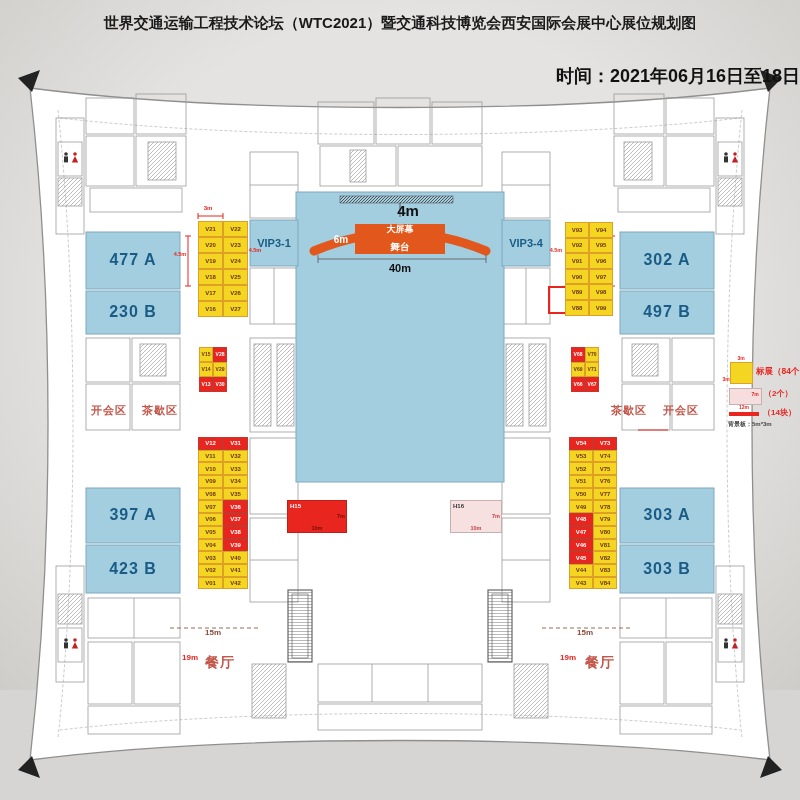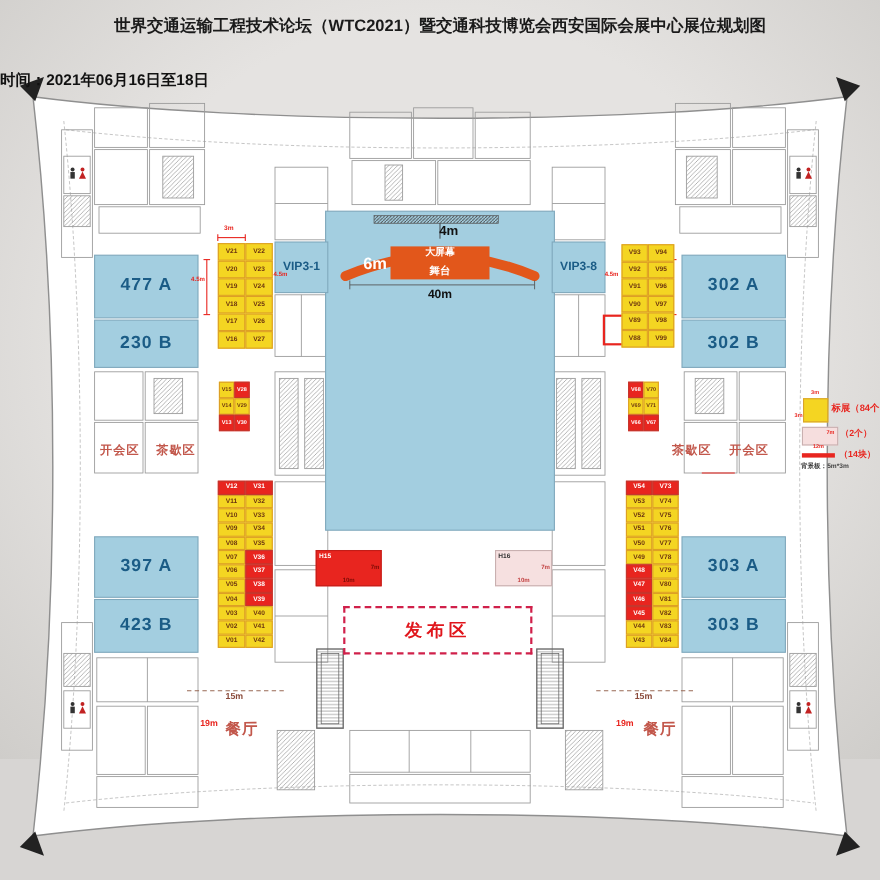--- a/index.html
+++ b/index.html
@@ -10,22 +10,22 @@
   svg.plan{position:absolute;left:0;top:0;}
   .abs{position:absolute;}
   .lbl{position:absolute;font-weight:bold;white-space:nowrap;
        transform:translate(-50%,-50%);line-height:1;}
   .lbll{position:absolute;font-weight:bold;white-space:nowrap;
         transform:translateY(-50%);line-height:1;}
   .hdr1{position:absolute;top:14px;left:0;width:800px;text-align:center;
         font-size:15px;font-weight:bold;color:#1a1a1a;}
   .hdr2{position:absolute;top:34px;left:0;width:800px;text-align:center;
         font-size:27px;font-weight:bold;color:#e60012;letter-spacing:2px;}
-  .hdr3{position:absolute;top:64px;left:0;width:800px;text-align:left;
-        font-size:14px;font-weight:bold;color:#111;}
+  .hdr3{position:absolute;top:64px;left:0;width:800px;text-align:right;
+        font-size:18px;font-weight:bold;color:#111;}
   .roomlbl{color:#1b5c86;font-size:16px;letter-spacing:1px;}
   .viplbl{color:#1b5c86;font-size:11px;}
   .zone{color:#c2574b;font-size:11px;letter-spacing:1px;}
   .redtx{color:#e8251f;}
   .whitetx{color:#ffffff;}
   .bgrid{position:absolute;display:grid;gap:0;}
   .booth{box-sizing:border-box;border:0.5px solid #dd9f25;background:#f4d522;
          color:#6b3410;font-size:6px;font-weight:bold;display:flex;
          align-items:center;justify-content:center;line-height:1;overflow:hidden;}
   .booth.red{background:#e8251f;color:#fff;border-color:#c4372d;}
@@ -225,32 +225,32 @@
       <line x1="542" y1="628" x2="630" y2="628"></line>
     </g>
   </svg>
 
   <div class="hdr1">世界交通运输工程技术论坛（WTC2021）暨交通科技博览会西安国际会展中心展位规划图</div>
   <div class="hdr3">时间：2021年06月16日至18日</div>
 
   <div class="lbl roomlbl" style="left:133px;top:260px">477 A</div>
   <div class="lbl roomlbl" style="left:133px;top:312px">230 B</div>
   <div class="lbl roomlbl" style="left:667px;top:260px">302 A</div>
-  <div class="lbl roomlbl" style="left:667px;top:312px">302 B</div>
+  <div class="lbl roomlbl" style="left:667px;top:312px">497 B</div>
   <div class="lbl roomlbl" style="left:133px;top:515px">397 A</div>
   <div class="lbl roomlbl" style="left:133px;top:569px">423 B</div>
   <div class="lbl roomlbl" style="left:667px;top:515px">303 A</div>
   <div class="lbl roomlbl" style="left:667px;top:569px">303 B</div>
   <div class="lbl viplbl" style="left:274px;top:243px">VIP3-1</div>
-  <div class="lbl viplbl" style="left:526px;top:243px">VIP3-8</div>
+  <div class="lbl viplbl" style="left:526px;top:243px">VIP3-4</div>
 
   <div class="lbl whitetx" style="left:400px;top:229px;font-size:9px">大屏幕</div>
   <div class="lbl whitetx" style="left:400px;top:247px;font-size:9.5px">舞台</div>
-  <div class="lbl" style="left:408px;top:210px;font-size:12px;color:#111">4m</div>
-  <div class="lbl whitetx" style="left:341px;top:240px;font-size:15px">6m</div>
+  <div class="lbl" style="left:408px;top:210px;font-size:15px;color:#111">4m</div>
+  <div class="lbl whitetx" style="left:341px;top:240px;font-size:10px">6m</div>
   <div class="lbl" style="left:400px;top:268px;font-size:11px;color:#111">40m</div>
 
   <div class="lbl redtx" style="left:208px;top:208px;font-size:6px">3m</div>
   <div class="lbl redtx" style="left:180px;top:255px;font-size:5.5px">4.5m</div>
   <div class="lbl redtx" style="left:255px;top:251px;font-size:5.5px">4.5m</div>
   <div class="lbl redtx" style="left:556px;top:251px;font-size:5.5px">4.5m</div>
   <div class="lbl redtx" style="left:605px;top:255px;font-size:5.5px">4.5m</div>
 
   <div class="bgrid" style="left:198px;top:221px;grid-template-columns:25px 25px;grid-auto-rows:16px">
       <div class="booth">V21</div>
@@ -353,23 +353,20 @@
     <span class="hid whitetx">H15</span>
     <span class="hr" style="color:#7a0c06">7m</span>
     <span class="hb" style="color:#7a0c06">10m</span>
   </div>
   <div class="hbooth" style="left:450px;top:500px;width:52px;height:33px;background:#f6e0e0;border:1px solid #c9b0b0">
     <span class="hid" style="color:#333">H16</span>
     <span class="hr" style="color:#c24040">7m</span>
     <span class="hb" style="color:#c24040">10m</span>
   </div>
 
-  <div class="release" style="left:312px;top:551px;width:168px;height:40px">
-    <span>发布区</span>
-  </div>
 
   <div class="lbl zone" style="left:109px;top:410px">开会区</div>
   <div class="lbl zone" style="left:160px;top:410px">茶歇区</div>
   <div class="lbl zone" style="left:629px;top:410px">茶歇区</div>
   <div class="lbl zone" style="left:681px;top:410px">开会区</div>
 
   <div class="lbl zone" style="left:220px;top:662px;font-size:14px">餐厅</div>
   <div class="lbl zone" style="left:600px;top:662px;font-size:14px">餐厅</div>
   <div class="lbl redtx" style="left:190px;top:658px;font-size:8px">19m</div>
   <div class="lbl redtx" style="left:568px;top:658px;font-size:8px">19m</div>

